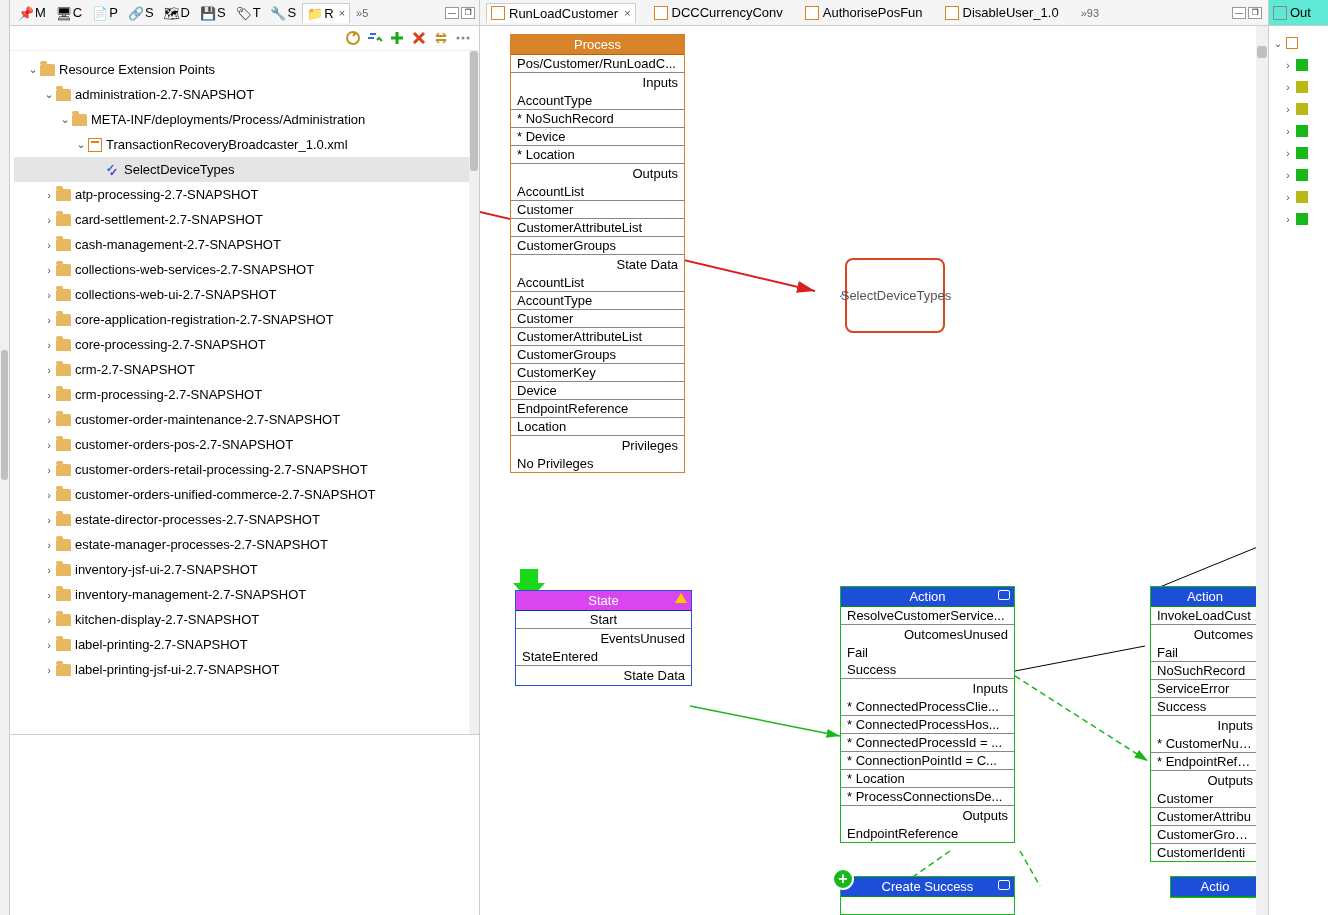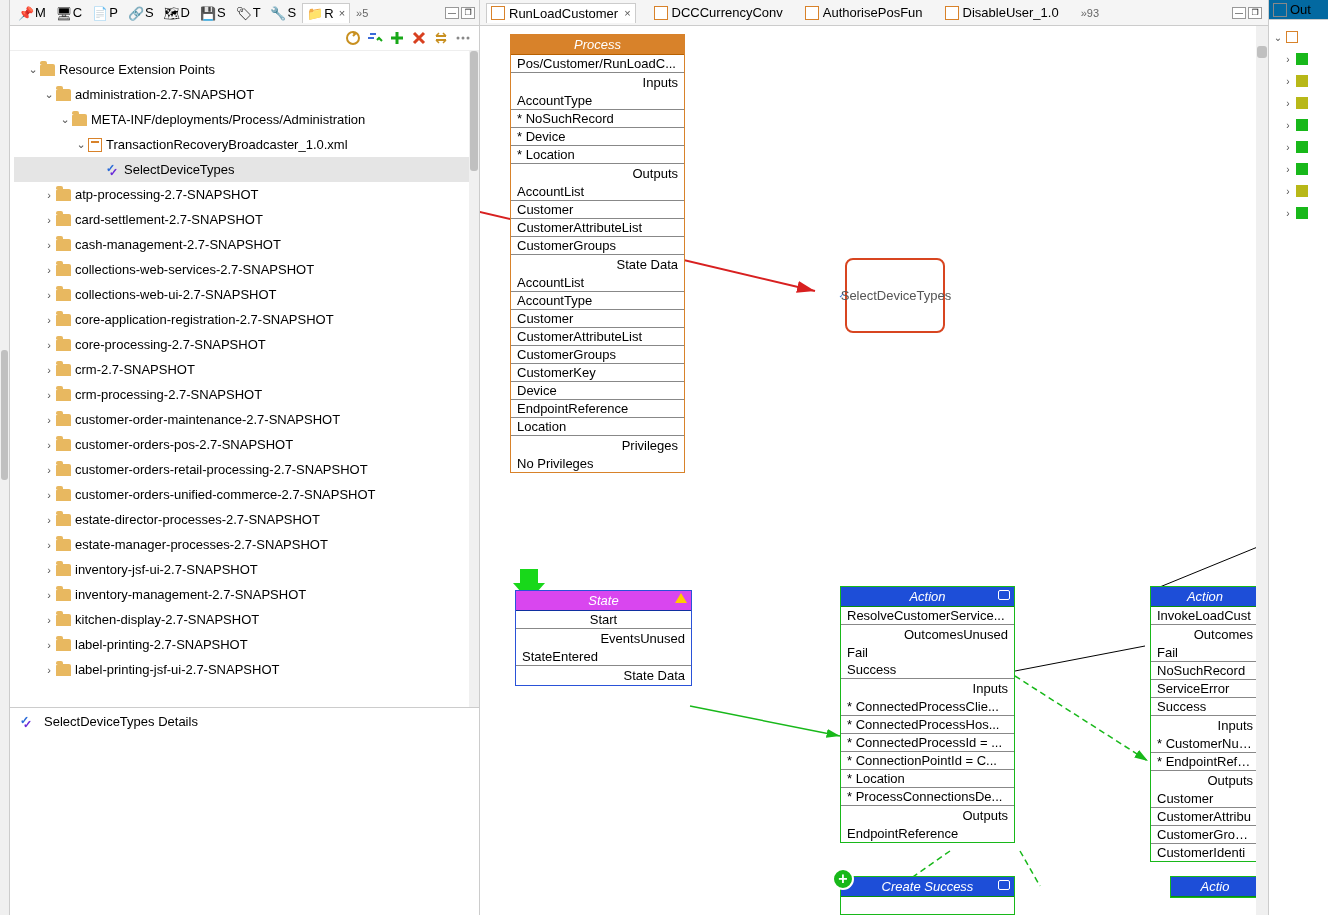--- a/index.html
+++ b/index.html
@@ -33,39 +33,39 @@
   .file-icon-xml::after{content:"";position:absolute;top:2px;left:2px;right:2px;height:2px;background:#d8822a;}
   .select-icon { width: 14px; height: 14px; display:inline-block; margin-right:4px; position: relative; }
   .select-icon::before { content:"✓"; color:#2a6bd8; font-weight:bold; font-size:11px; position:absolute; top:-1px; }
   .select-icon::after { content:"✓"; color:#6a2ad8; font-weight:bold; font-size:11px; position:absolute; top:3px; left:3px; }
 
   .details-panel { border-top: 1px solid #ccc; }
   .details-header { display: flex; align-items: center; gap: 6px; padding: 6px 10px; font-size: 13px; }
   .details-body { height: 180px; }
 
   .right-col { width: 60px; border-left: 1px solid #ccc; display:flex; flex-direction:column; }
-  .right-tabrow { height:20px; border-bottom:1px solid #ccc; background:#0369a1; display:flex; align-items:center; padding:0 4px; font-size:12px;}
+  .right-tabrow { height:26px; border-bottom:1px solid #ccc; background:#5eead4; display:flex; align-items:center; padding:0 4px; font-size:12px;}
   .right-tree { padding: 6px 4px; font-size: 12px; }
   .right-tree .mini-row { display:flex; align-items:center; height:22px; gap:3px; }
   .mini-exp { width:10px; text-align:center; color:#555; font-size:10px;}
   .mini-ico { width:12px; height:12px; display:inline-block;}
 
   .center-panel { flex: 1; display: flex; flex-direction: column; }
   .center-tabs { display: flex; align-items: center; height: 26px; border-bottom: 1px solid #ccc; background: #f5f5f5; gap: 14px; padding: 0 6px; }
   .ctab { display:flex; align-items:center; gap:4px; font-size: 13px; cursor:pointer; padding: 2px 4px;}
   .ctab.active { background: #fff; border:1px solid #ccc; border-bottom:none; }
   .ctab-icon { width:14px; height:14px; border:1px solid #d8822a; background:#fff;}
   .diagram { flex: 1; position: relative; background: #fff; overflow: hidden; }
   .canvas-scroll { position:absolute; right:0; top:0; width:12px; height:100%; background:#f0f0f0;}
   .canvas-thumb { position:absolute; right:1px; top:20px; width:10px; height:12px; background:#c0c0c0; border-radius:3px;}
 
   svg.overlay { position:absolute; top:0; left:0; width:100%; height:100%; pointer-events:none; }
 
   .node-box { position: absolute; background: #fff; border: 1px solid #333; font-size: 12px; }
-  .node-header { color: #fff; font-weight: 500; text-align: center; padding: 2px 4px; font-size: 13px; font-style: italic; }
+  .node-header { color: #fff; font-weight: 500; text-align: center; padding: 2px 4px; font-size: 13px; }
   .node-header.orange { background: #d8822a; border-bottom:1px solid #b86000;}
   .node-header.blue { background: #d946ef; border-bottom:1px solid #1030a0;}
   .node-header.green { background: #1d4ed8; border-bottom:1px solid #0a900c; position:relative;}
   .node-section { padding: 2px 6px; border-top:1px solid #888;}
   .node-section.title { text-align:right; }
   .node-row { padding: 1px 6px; white-space:nowrap; overflow:hidden; text-overflow:ellipsis; }
   .node-row.hr { border-top:1px solid #888; }
   .right-label { float:right; }
   .warn-ico { position:absolute; right:4px; top:2px; width:0;height:0;border-left:6px solid transparent;border-right:6px solid transparent;border-bottom:10px solid #ffcc00;}
   .link-ico { position:absolute; right:4px; top:3px; width:12px;height:10px; border:1px solid #fff; border-radius:2px;}
@@ -307,24 +307,20 @@
           <span class="folder-icon"></span>
           <span>label-printing-jsf-ui-2.7-SNAPSHOT</span>
         </div>
       </div>
     <div class="tree-scroll">
         <div class="tree-thumb"></div>
       </div>
   </div>
 
   <div class="details-panel">
-    <div class="details-header">
-      <span class="select-icon"></span>
-      <span>SelectDeviceTypes Details</span>
-    </div>
     <div class="details-body"></div>
   </div>
 </div>
 
 <div class="center-panel">
   <div class="center-tabs">
     <div class="ctab active">
         <span class="ctab-icon"></span>
         <span>RunLoadCustomer</span>
         <span class="close-x">×</span>

